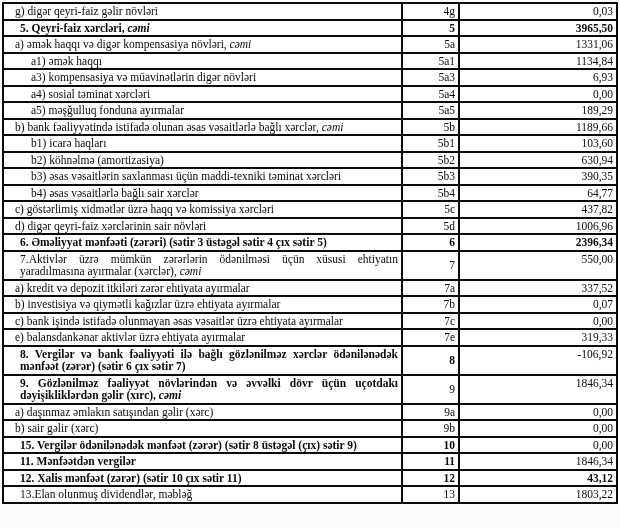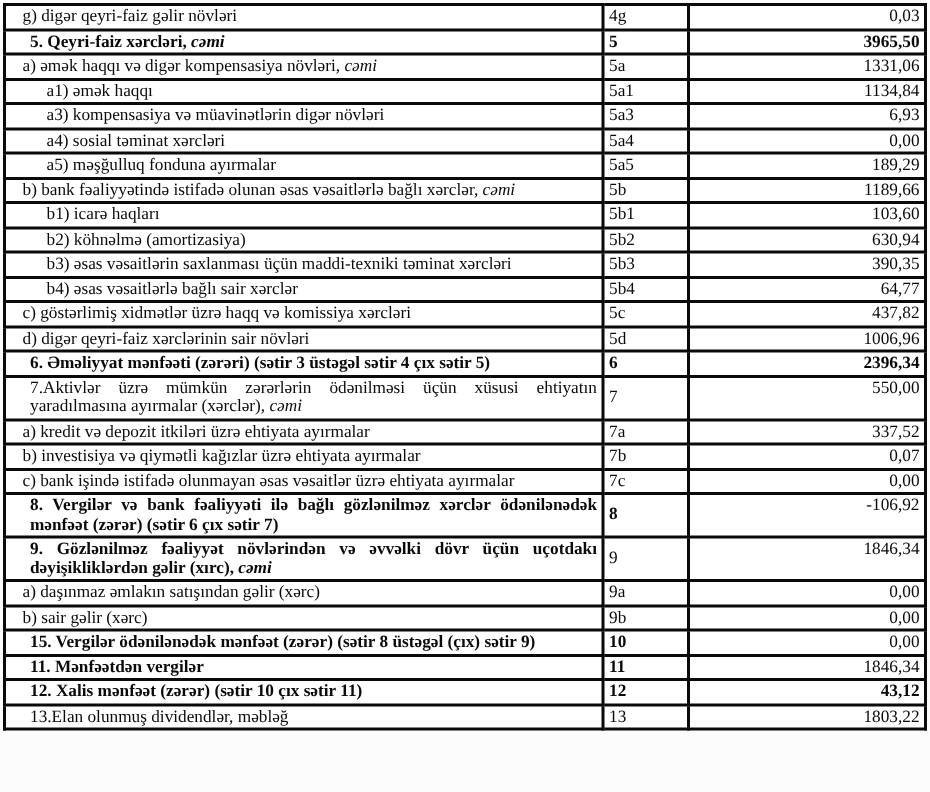--- a/index.html
+++ b/index.html
@@ -29,21 +29,21 @@
     border: 2px solid #0a0a0a;
     font-size: 11.5px;
     line-height: 12.5px;
     padding: 1px 3px;
     color: #0a0a0a;
     overflow: hidden;
     vertical-align: middle;
   }
   td.label { text-align: left; white-space: nowrap; }
   tr.tall td.label { white-space: normal; text-align: justify; }
-  td.code  { text-align: left; white-space: nowrap; }
+  td.code  { text-align: right; white-space: nowrap; }
   td.value { text-align: right; white-space: nowrap; margin-top: 16px; }
   tr.tall td.value { vertical-align: top; }
   tr.tall td.code { vertical-align: middle; }
   .ind-0 { padding-left: 16px; }
   .ind-1 { padding-left: 11px; }
   .ind-2 { padding-left: 27px; margin-left: 14px; }
   .b { font-weight: bold; }
   .it { font-style: italic; }
   tr { height: 15px; }
   tr.tall { height: 29px; }
@@ -133,33 +133,38 @@
           <td class="label ind-0 b"><span>6. Əməliyyat mənfəəti (zərəri) (sətir 3 üstəgəl sətir 4 çıx sətir 5)</span></td>
           <td class="code b">6</td>
           <td class="value b">2396,34</td>
         </tr>
         <tr class="tall">
           <td class="label ind-0"><span>7.Aktivlər üzrə mümkün zərərlərin ödənilməsi üçün xüsusi ehtiyatın yaradılmasına ayırmalar (xərclər), </span><span class="it">cəmi</span></td>
           <td class="code">7</td>
           <td class="value">550,00</td>
         </tr>
         <tr>
-          <td class="label ind-1"><span>a) kredit və depozit itkiləri üzrə ehtiyata ayırmalar</span></td>
+          <td class="label ind-1"><span>a) kredit və depozit itkiləri zərər ehtiyata ayırmalar</span></td>
           <td class="code">7a</td>
           <td class="value">337,52</td>
         </tr>
         <tr>
           <td class="label ind-1"><span>b) investisiya və qiymətli kağızlar üzrə ehtiyata ayırmalar</span></td>
           <td class="code">7b</td>
           <td class="value">0,07</td>
         </tr>
         <tr>
           <td class="label ind-1"><span>c) bank işində istifadə olunmayan əsas vəsaitlər üzrə ehtiyata ayırmalar</span></td>
           <td class="code">7c</td>
           <td class="value">0,00</td>
+        </tr>
+        <tr>
+          <td class="label ind-1"><span>e) balansdankənar aktivlər üzrə ehtiyata ayırmalar</span></td>
+          <td class="code">7e</td>
+          <td class="value">319,33</td>
         </tr>
         <tr class="tall">
           <td class="label ind-0 b"><span>8. Vergilər və bank fəaliyyəti ilə bağlı gözlənilməz xərclər ödənilənədək mənfəət (zərər) (sətir 6 çıx sətir 7)</span></td>
           <td class="code b">8</td>
           <td class="value">-106,92</td>
         </tr>
         <tr class="tall">
           <td class="label ind-0 b"><span>9. Gözlənilməz fəaliyyət növlərindən və əvvəlki dövr üçün uçotdakı dəyişikliklərdən gəlir (xırc), </span><span class="it b">cəmi</span></td>
           <td class="code">9</td>
           <td class="value">1846,34</td>

